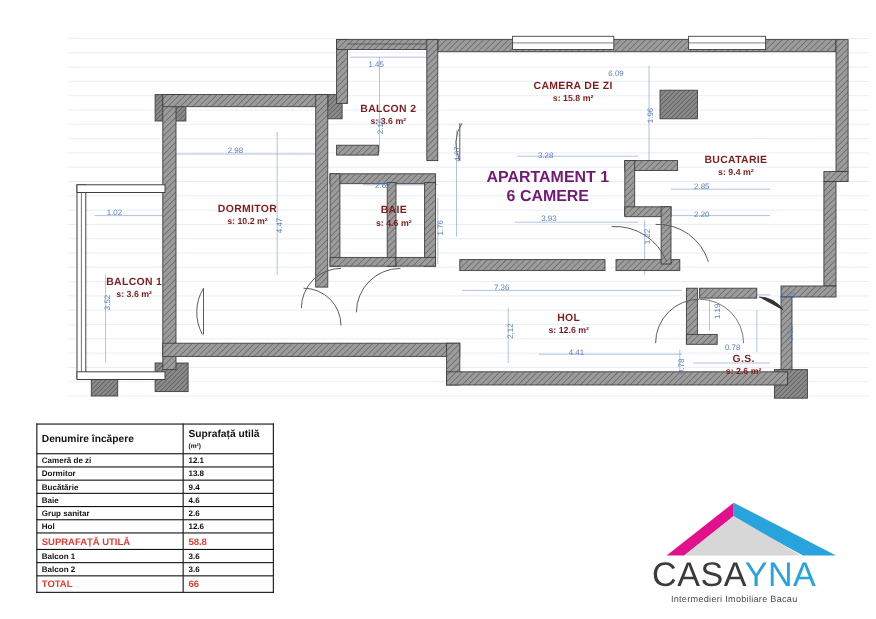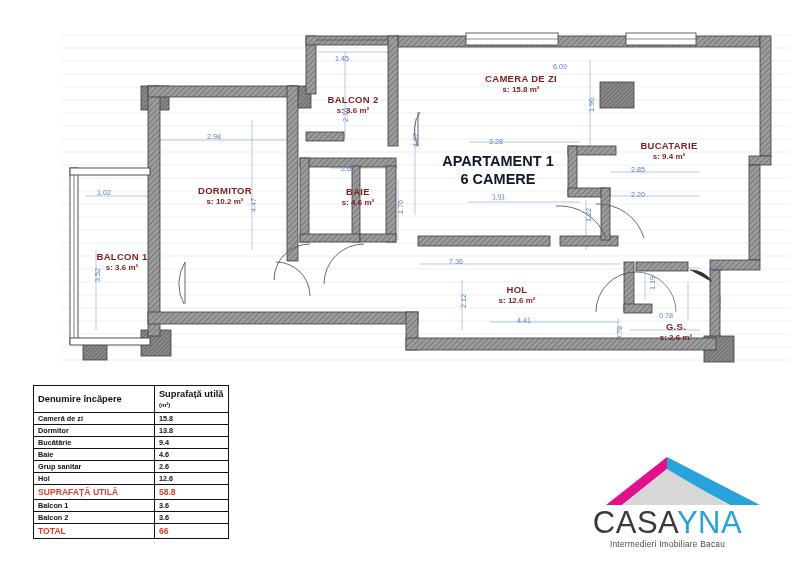--- a/index.html
+++ b/index.html
@@ -10,28 +10,28 @@
   }
   #plan{position:absolute;left:0;top:0;width:796px;height:563px;}
 
   
   .room-label{position:absolute;text-align:center;line-height:1.15;color:#7f1d1d;}
   .room-label .rn{font-size:9.5px;font-weight:bold;letter-spacing:.3px;white-space:nowrap;}
   .room-label .ra{font-size:8px;font-weight:bold;white-space:nowrap;}
 
   
   #apt-title{position:absolute;left:408px;top:152px;width:180px;text-align:center;
-    color:#0f172a;font-weight:bold;font-size:14.5px;line-height:1.25;}
+    color:#701a75;font-weight:bold;font-size:14.5px;line-height:1.25;}
 
   
   .dim{position:absolute;color:#5b7fbf;font-size:7.2px;white-space:nowrap;font-family:"Liberation Sans",sans-serif;}
   .dim.v{transform:rotate(-90deg);transform-origin:left top;}
 
   
-  #tbl{position:absolute;left:33px;top:385px;width:196px;border-collapse:collapse;
+  #tbl{position:absolute;left:33px;top:385px;width:216px;border-collapse:collapse;
        font-size:7.3px;color:#111;}
   #tbl td,#tbl th{border:1px solid #111;padding:1px 4px;text-align:left;font-weight:bold;}
   #tbl thead th{font-size:9.3px;padding:3px 4px;}
   #tbl thead th .unit{font-size:6px;font-weight:bold;}
   #tbl td.val{width:38%;}
   #tbl tr.hl td{color:#e03c31;font-size:8.6px;padding:2px 4px;}
   #tbl tr.tot td{color:#e03c31;font-size:8.6px;padding:2px 4px;}
 
   
   #logo{position:absolute;left:560px;top:455px;width:215px;height:100px;}
@@ -251,21 +251,21 @@
 </div>
 
 <div class="dim" style="left:335px;top:54px;text-align:right;">1.45</div>
 <div class="dim v" style="left:341px;top:122px;">2.16</div>
 <div class="dim" style="left:553px;top:62px;">6.09</div>
 <div class="dim v" style="left:587px;top:112px;">1.96</div>
 <div class="dim" style="left:207px;top:132px;">2.98</div>
 <div class="dim v" style="left:249px;top:212px;">4.47</div>
 <div class="dim v" style="left:411px;top:147px;">4.07</div>
 <div class="dim" style="left:489px;top:137px;">3.28</div>
-<div class="dim" style="left:492px;top:194px;font-family:Liberation Serif, serif;">3.93</div>
+<div class="dim" style="left:492px;top:194px;">3.93</div>
 <div class="dim" style="left:341px;top:164px;">2.62</div>
 <div class="dim v" style="left:396px;top:214px;">1.76</div>
 <div class="dim" style="left:631px;top:165px;">2.85</div>
 <div class="dim" style="left:631px;top:190px;">2.20</div>
 <div class="dim v" style="left:584px;top:222px;">1.22</div>
 <div class="dim" style="left:97px;top:188px;">1.02</div>
 <div class="dim v" style="left:93px;top:282px;">3.52</div>
 <div class="dim" style="left:449px;top:257px;">7.36</div>
 <div class="dim v" style="left:459px;top:308px;">2.12</div>
 <div class="dim" style="left:517px;top:316px;">4.41</div>
@@ -278,21 +278,21 @@
 <table id="tbl">
   <thead>
     <tr>
       <th>Denumire încăpere</th>
       <th><span>Suprafață utilă</span> <span class="unit">(m²)</span></th>
     </tr>
   </thead>
   <tbody id="tbl-body">
       <tr>
         <td>Cameră de zi</td>
-        <td class="val">15.8</td>
+        <td class="val">12.1</td>
       </tr>
       <tr>
         <td>Dormitor</td>
         <td class="val">13.8</td>
       </tr>
       <tr>
         <td>Bucătărie</td>
         <td class="val">9.4</td>
       </tr>
       <tr>

